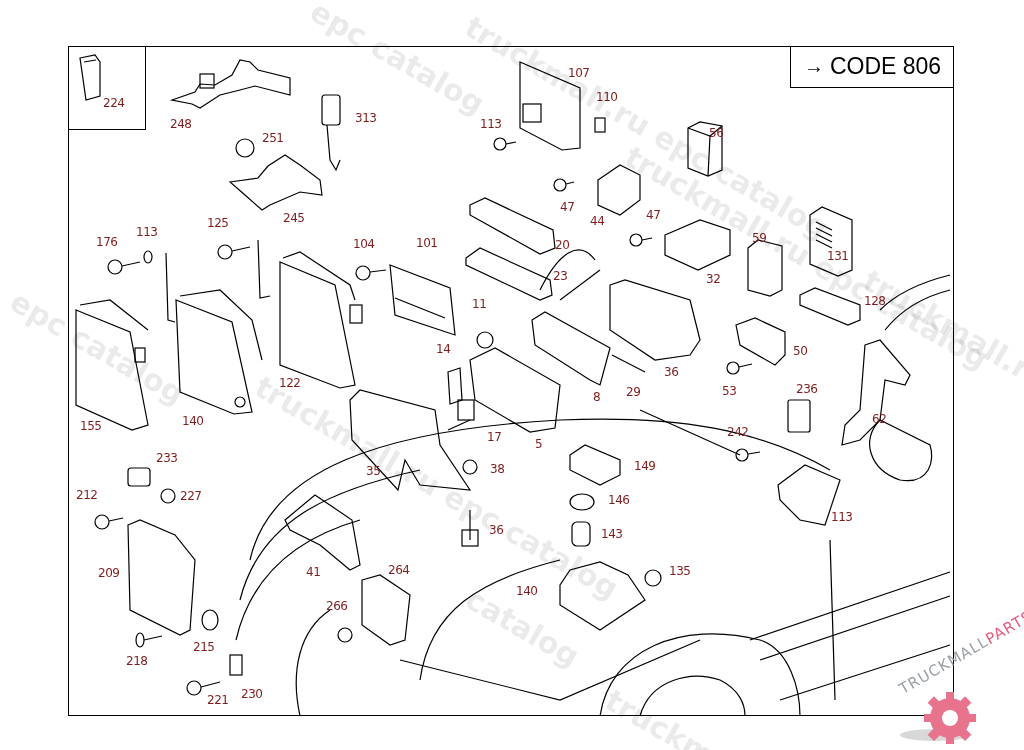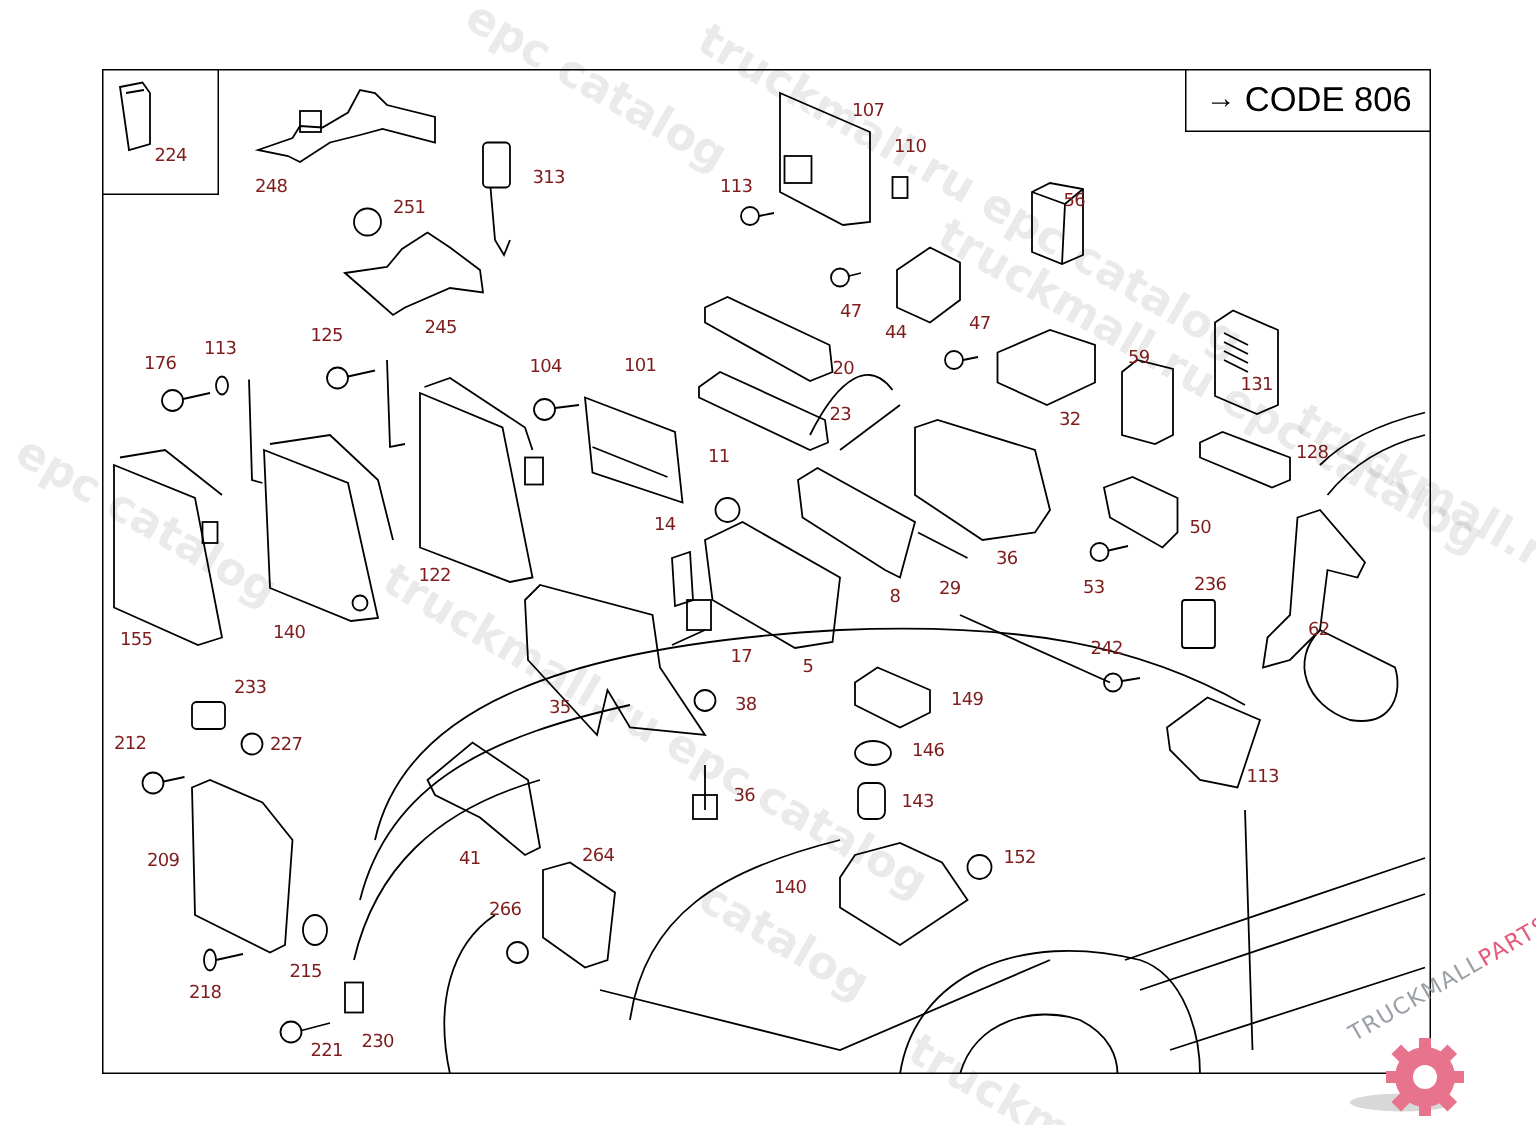--- a/index.html
+++ b/index.html
@@ -265,21 +265,21 @@
 <span class="lbl" style="left:634px;top:460px">149</span>
 <span class="lbl" style="left:608px;top:494px">146</span>
 <span class="lbl" style="left:601px;top:528px">143</span>
 <span class="lbl" style="left:831px;top:511px">113</span>
 <span class="lbl" style="left:489px;top:524px">36</span>
 <span class="lbl" style="left:98px;top:567px">209</span>
 <span class="lbl" style="left:306px;top:566px">41</span>
 <span class="lbl" style="left:388px;top:564px">264</span>
 <span class="lbl" style="left:326px;top:600px">266</span>
 <span class="lbl" style="left:516px;top:585px">140</span>
-<span class="lbl" style="left:669px;top:565px">152</span>
+<span class="lbl" style="left:669px;top:565px">135</span>
 <span class="lbl" style="left:126px;top:655px">218</span>
 <span class="lbl" style="left:193px;top:641px">215</span>
 <span class="lbl" style="left:207px;top:694px">221</span>
 <span class="lbl" style="left:241px;top:688px">230</span>
 
 <span class="wm" style="left:0px;top:330px;transform:rotate(30deg)">epc catalog</span>
 <span class="wm" style="left:440px;top:110px;transform:rotate(30deg)">truckmall.ru epc catalog</span>
 <span class="wm" style="left:300px;top:40px;transform:rotate(30deg)">epc catalog</span>
 <span class="wm" style="left:230px;top:470px;transform:rotate(30deg)">truckmall.ru epc catalog</span>
 <span class="wm" style="left:850px;top:320px;transform:rotate(30deg)">truckmall.ru e</span>

